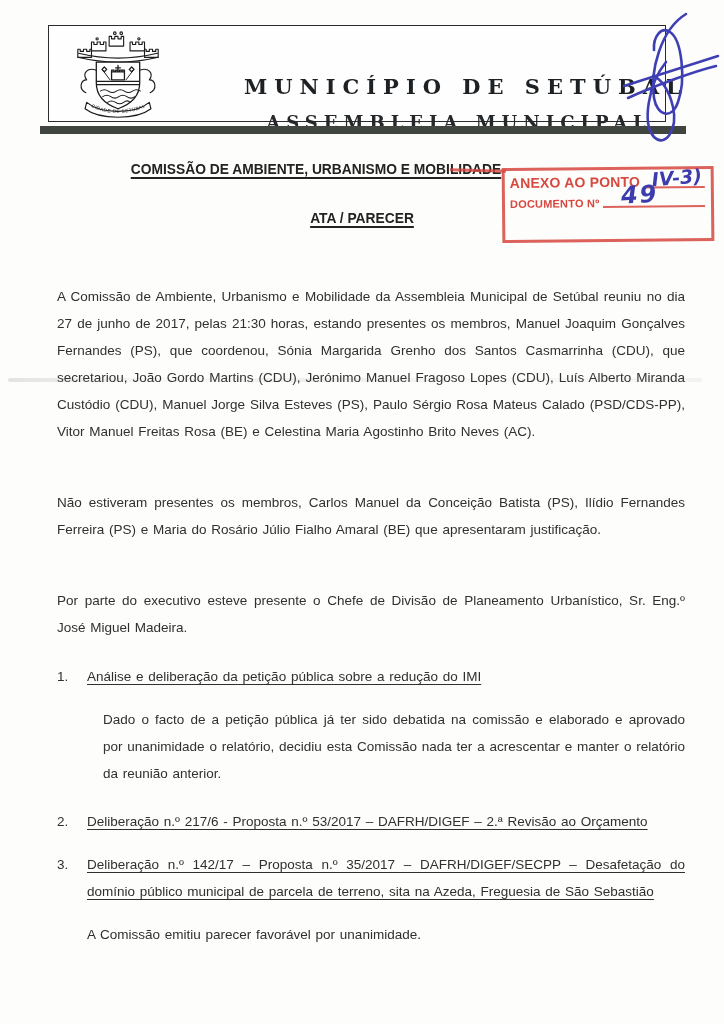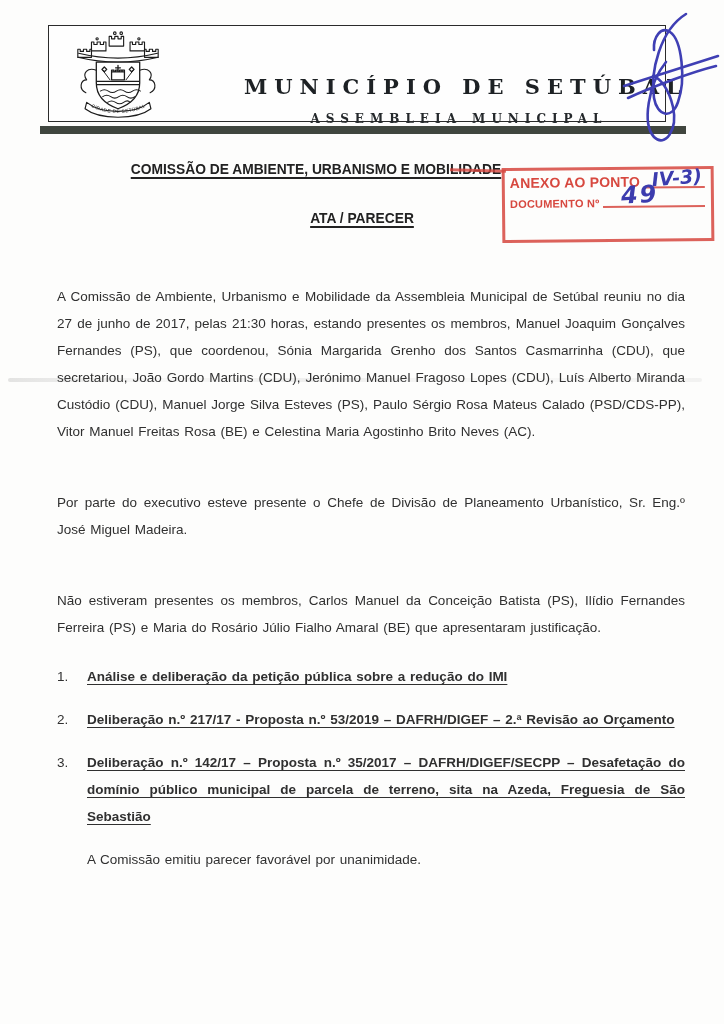--- a/index.html
+++ b/index.html
@@ -14,21 +14,21 @@
   }
   .crest{position:absolute;left:60px;top:30px;width:116px;height:90px;}
   .crest svg{width:100%;height:100%;}
   .header-title{
     position:absolute;left:195px;top:48px;width:430px;text-align:center;
     font-family:"DejaVu Serif", serif;font-weight:bold;font-size:21px;
     letter-spacing:7px;color:#1d2124;white-space:nowrap;
   }
   .header-subtitle{
     position:absolute;left:195px;top:86px;width:430px;text-align:center;
-    font-family:"DejaVu Serif", serif;font-weight:bold;font-size:12px;
+    font-family:"DejaVu Serif", serif;font-weight:bold;font-size:18px;
     letter-spacing:6px;color:#24282b;white-space:nowrap;
   }
   .header-bar{
     position:absolute;left:40px;top:126px;width:646px;height:8px;
     background:#40463f;
   }
   .signature{position:absolute;left:620px;top:10px;width:102px;height:140px;z-index:6;}
   .signature svg{width:100%;height:100%;}
   
   .stamp{
@@ -68,21 +68,21 @@
     position:absolute;left:57px;top:239px;width:628px;
     font-size:13.5px;line-height:27px;color:#303030;
   }
   .flow p{margin:0 0 21px 0;text-align:justify;text-align-last:left;word-spacing:1px;}
   .flow p.lead{margin-bottom:22px;margin-top:44px;}
   .item{margin:0;}
   .item-head{display:flex;margin:9px 0 16px 0;}
   .item-num{flex:none;width:30px;}
   .item-heading{
     flex:1;text-align:justify;text-align-last:left;word-spacing:1px;
-    text-decoration:underline;text-underline-offset:3px;text-decoration-thickness:1.2px;font-weight:bold;
+    text-decoration:underline;text-underline-offset:3px;text-decoration-thickness:1.2px;
   }
   .item-body{margin:0 0 23px 0;text-align:justify;text-align-last:left;word-spacing:1px;}
   .ind-a{margin-left:46px !important;}
   .ind-b{margin-left:30px !important;}
   
   .smudge{
     position:absolute;left:8px;top:378px;width:694px;height:4px;z-index:1;
     background:linear-gradient(to right, rgba(110,110,110,0.18), rgba(110,110,110,0.04) 22%,
                rgba(110,110,110,0.10) 45%, rgba(110,110,110,0.03) 70%, rgba(110,110,110,0.08));
     border-radius:2px;
@@ -174,34 +174,35 @@
     </div>
   </div>
 
   <div class="smudge"></div>
 
   <div class="doc-title">COMISSÃO DE AMBIENTE, URBANISMO E MOBILIDADE</div>
   <div class="doc-subtitle">ATA / PARECER</div>
 
   <div class="flow">
     <p class="lead">A Comissão de Ambiente, Urbanismo e Mobilidade da Assembleia Municipal de Setúbal reuniu no dia 27 de junho de 2017, pelas 21:30 horas, estando presentes os membros, Manuel Joaquim Gonçalves Fernandes (PS), que coordenou, Sónia Margarida Grenho dos Santos Casmarrinha (CDU), que secretariou, João Gordo Martins (CDU), Jerónimo Manuel Fragoso Lopes (CDU), Luís Alberto Miranda Custódio (CDU), Manuel Jorge Silva Esteves (PS), Paulo Sérgio Rosa Mateus Calado (PSD/CDS-PP), Vitor Manuel Freitas Rosa (BE) e Celestina Maria Agostinho Brito Neves (AC).</p>
+    <p class="lead">Não estiveram presentes os membros, Carlos Manuel da Conceição Batista (PS), Ilídio Fernandes Ferreira (PS) e Maria do Rosário Júlio Fialho Amaral (BE) que apresentaram justificação.</p>
     <p class="lead">Por parte do executivo esteve presente o Chefe de Divisão de Planeamento Urbanístico, Sr. Eng.º José Miguel Madeira.</p>
-    <p class="lead">Não estiveram presentes os membros, Carlos Manuel da Conceição Batista (PS), Ilídio Fernandes Ferreira (PS) e Maria do Rosário Júlio Fialho Amaral (BE) que apresentaram justificação.</p>
 
     <div class="item">
       <div class="item-head">
         <span class="item-num">1.</span>
         <span class="item-heading">Análise e deliberação da petição pública sobre a redução do IMI</span>
       </div>
+      <p class="item-body ind-a">Dado o facto de a petição pública já ter sido debatida na comissão e elaborado e aprovado por unanimidade o relatório, decidiu esta Comissão nada ter a acrescentar e manter o relatório da reunião anterior.</p>
     </div>
 
     <div class="item">
       <div class="item-head">
         <span class="item-num">2.</span>
-        <span class="item-heading">Deliberação n.º 217/17 - Proposta n.º 53/2019 – DAFRH/DIGEF – 2.ª Revisão ao Orçamento</span>
+        <span class="item-heading">Deliberação n.º 217/6 - Proposta n.º 53/2017 – DAFRH/DIGEF – 2.ª Revisão ao Orçamento</span>
       </div>
     </div>
 
     <div class="item">
       <div class="item-head">
         <span class="item-num">3.</span>
         <span class="item-heading">Deliberação n.º 142/17 – Proposta n.º 35/2017 – DAFRH/DIGEF/SECPP – Desafetação do domínio público municipal de parcela de terreno, sita na Azeda, Freguesia de São Sebastião</span>
       </div>
       <p class="item-body ind-b">A Comissão emitiu parecer favorável por unanimidade.</p>
     </div>

